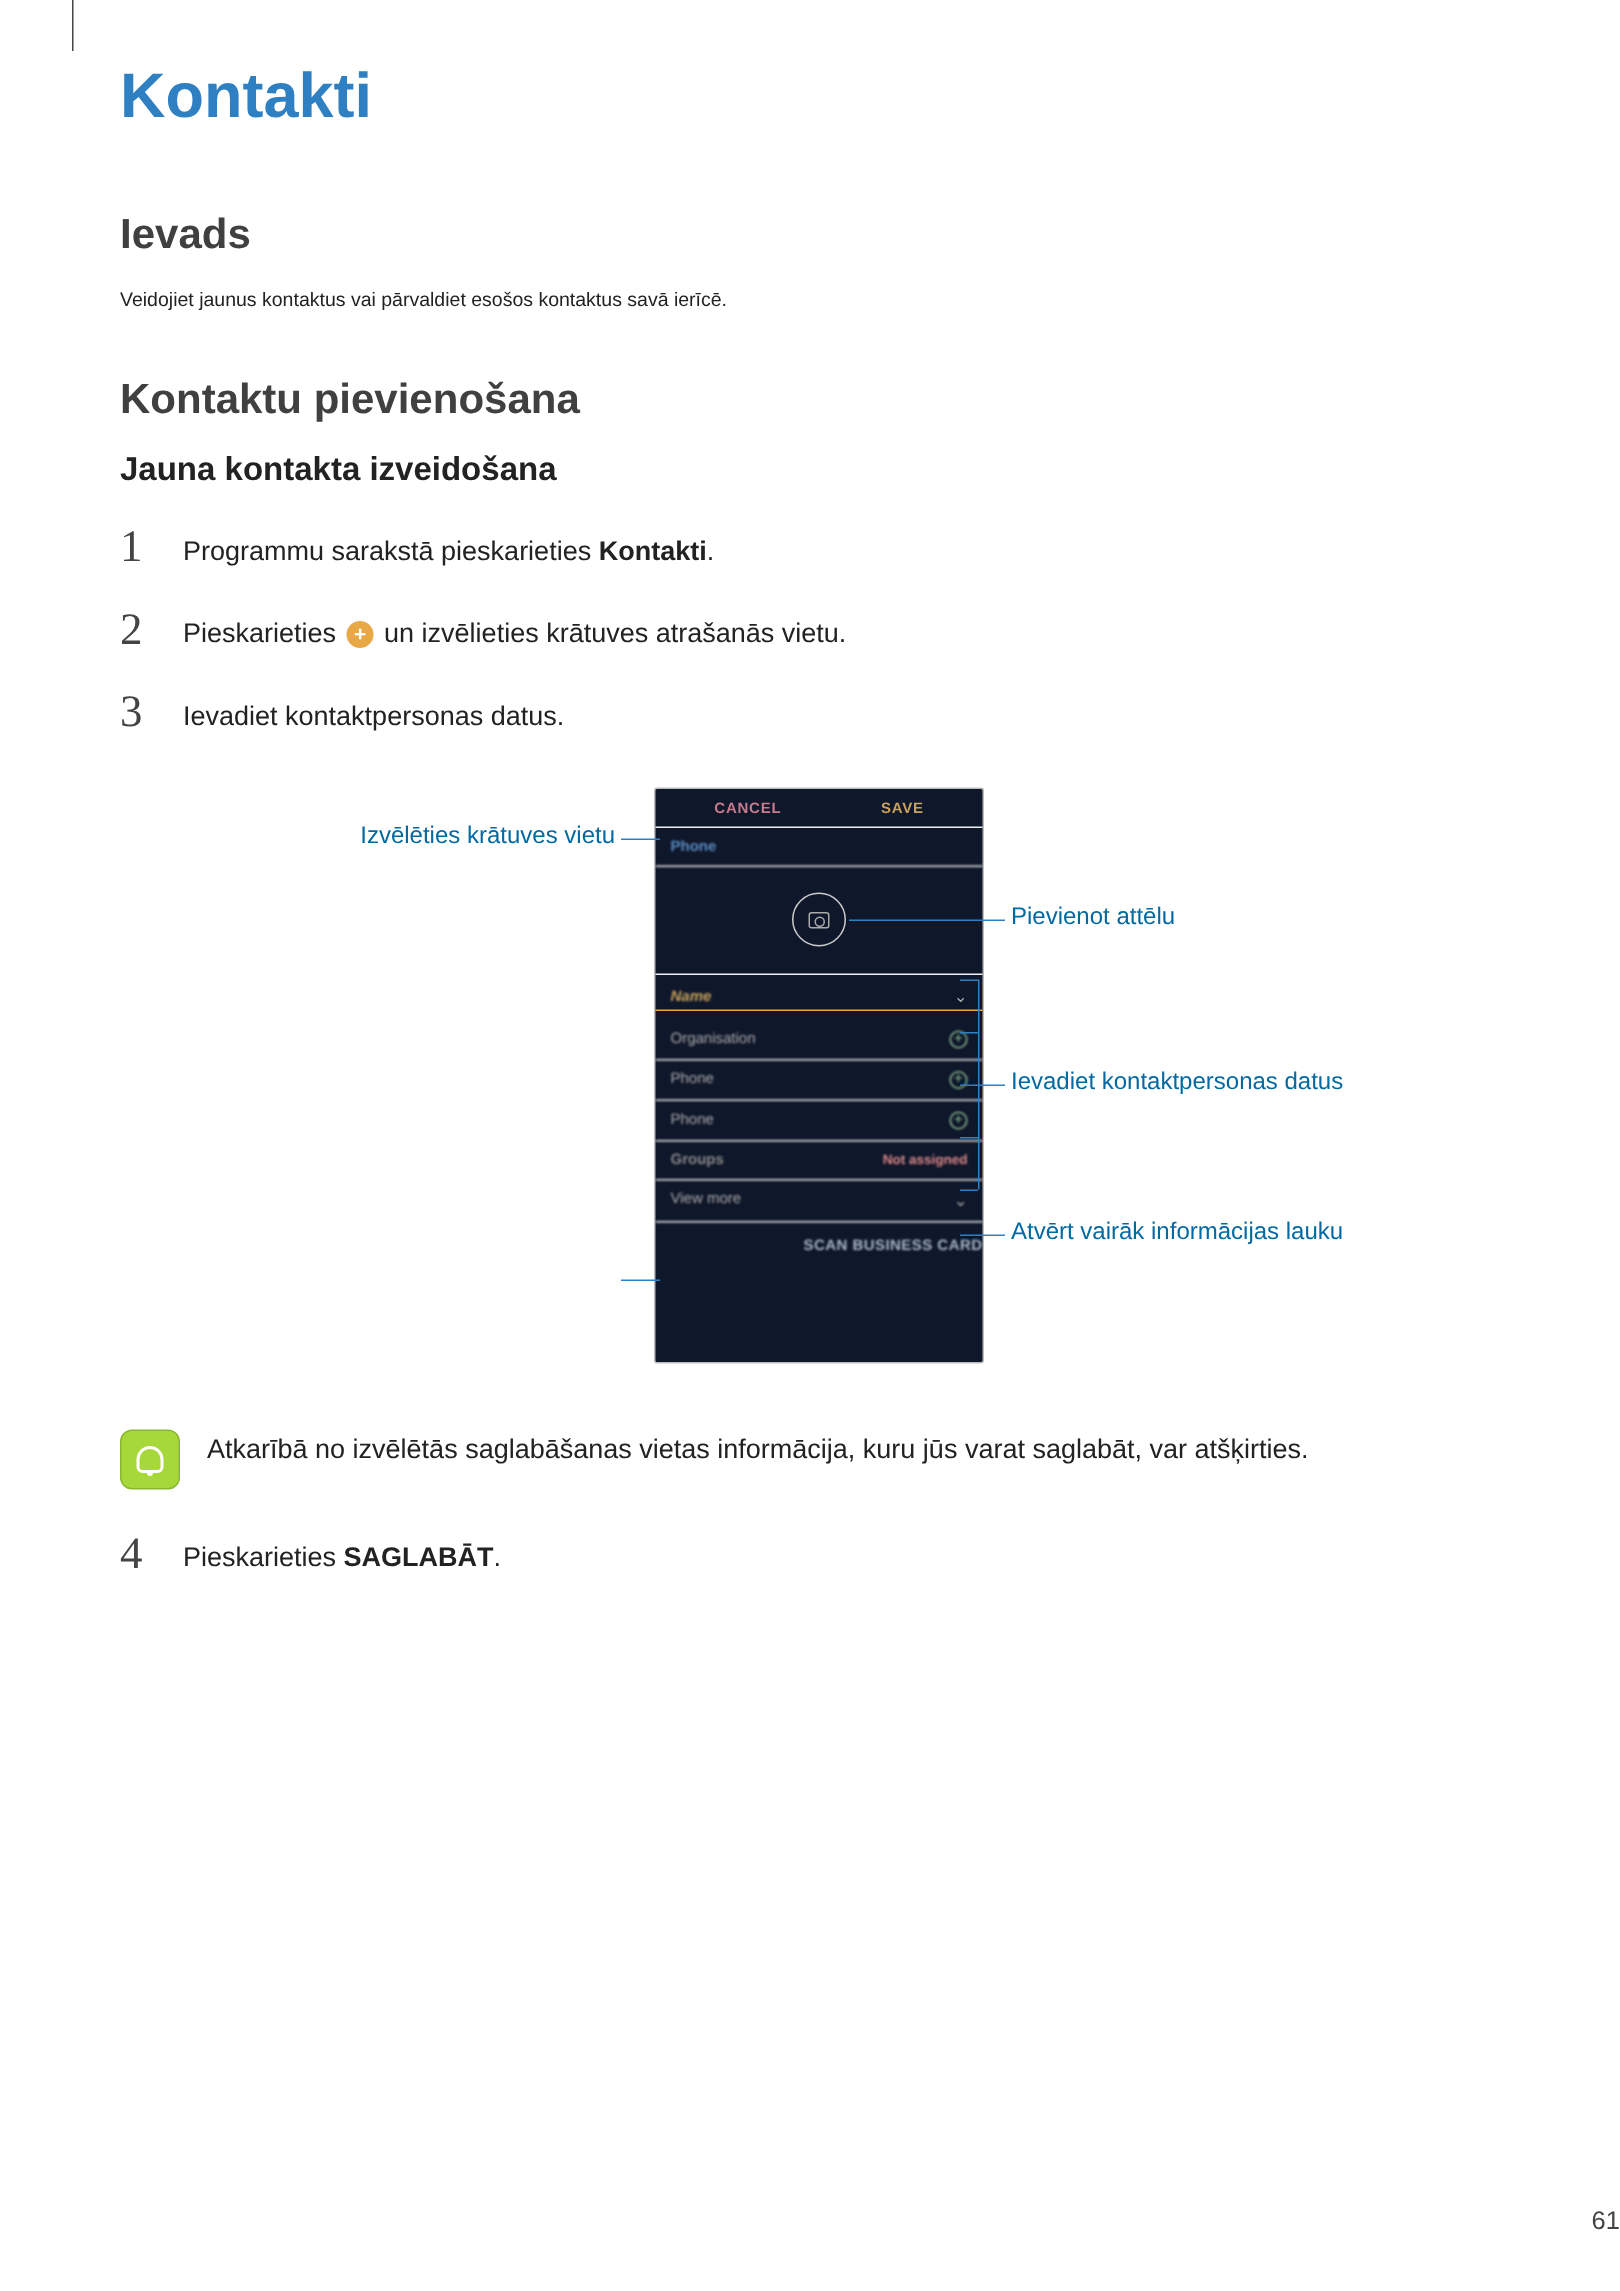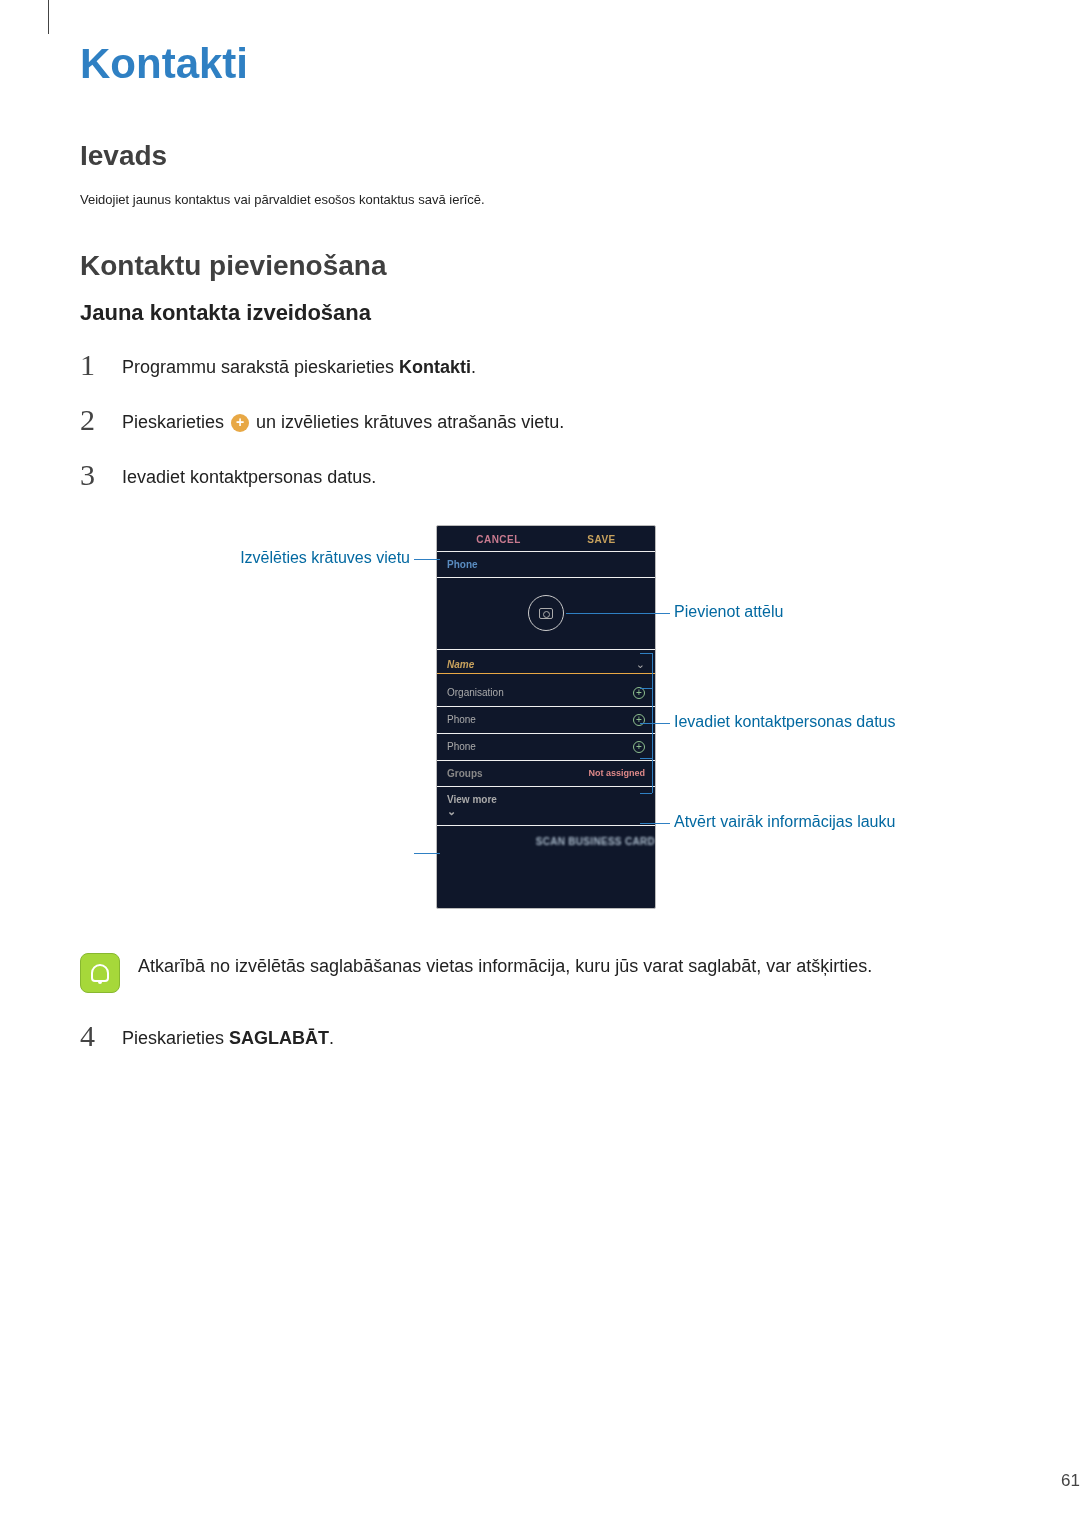--- a/index.html
+++ b/index.html
@@ -148,21 +148,21 @@
   .name-row .lbl { color: #c8a25d; font-size: 10px; font-weight: bold; filter: blur(0.6px); font-style: italic; }
   .chev { color:#aaa; font-size:11px; }
   .tiny-plus {
     width: 12px; height: 12px; border: 1px solid #8fc08f; border-radius: 50%;
     display: inline-flex; align-items: center; justify-content: center;
     color: #8fc08f; font-size: 10px; line-height: 1;
   }
   .groups-row { display:flex; justify-content:space-between; padding:7px 10px; border-bottom:1px solid #f0f0f0; filter: blur(0.6px); }
   .groups-row .g { color:#888; font-size:10px; font-weight:bold; }
   .groups-row .na { color:#d88; font-size:9px; font-weight:bold; }
-  .viewmore-row { display:flex; justify-content:space-between; padding:7px 10px; border-bottom:1px solid #f0f0f0; filter: blur(0.6px); color:#aaa; font-size:10px; font-weight:bold;flex-direction:column; }
+  .viewmore-row { display:flex; justify-content:space-between; padding:7px 10px; border-bottom:1px solid #f0f0f0; filter: blur(0.6px); color:#aaa; font-size:10px; font-weight:normal; }
   .scan-row {
     text-align:right; padding:10px 0; filter: blur(0.8px);
     color:#a8b8c8; font-size:10px; font-weight:bold; letter-spacing:0.3px;
   }
 
   
   .callout {
     position: absolute;
     font-size: 16px;
     color: #0369a1;

